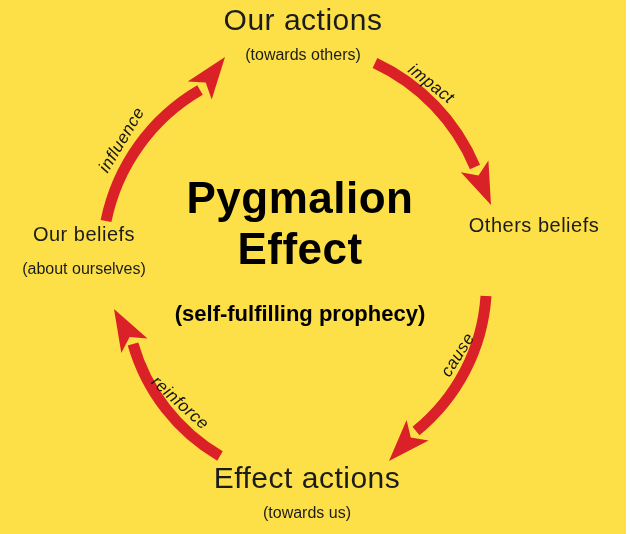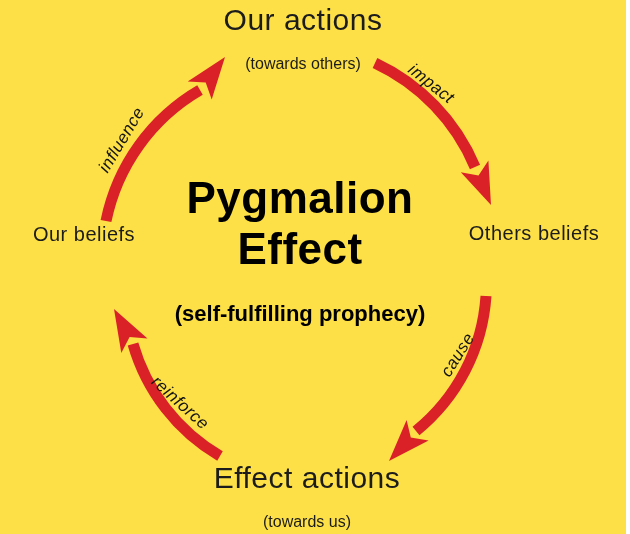--- a/index.html
+++ b/index.html
@@ -36,21 +36,21 @@
   }
   .node-title {
     font-size: 20px;
     line-height: 30px;
     color: #1c1c1c;
     letter-spacing: 0.5px;
   }
   .node-sub {
     font-size: 16px;
     line-height: 20px;
-    margin-top: 19px;
+    margin-top: 10px;
     color: #1c1c1c;
   }
   #center-block {
     position: absolute;
     left: 300px;
     top: 172px;
     transform: translateX(-50%);
     text-align: center;
     white-space: nowrap;
   }
@@ -74,21 +74,21 @@
     color: #141414;
     white-space: nowrap;
     letter-spacing: 0.5px;
   }
   #label-influence { left: 122px; top: 140px; transform: translate(-50%,-50%) rotate(-59deg); }
   #label-impact    { left: 431px; top: 84px;  transform: translate(-50%,-50%) rotate(38deg); }
   #label-cause     { left: 458px; top: 355px; transform: translate(-50%,-50%) rotate(-58deg); }
   #label-reinforce { left: 180px; top: 403px; transform: translate(-50%,-50%) rotate(42deg); }
   #node-top    { left: 303px; top: 5px; }
   #node-top .node-title { font-size: 30px; }
-  #node-right  { left: 534px; top: 218px; }
+  #node-right  { left: 534px; top: 210px; }
   #node-bottom { left: 307px; top: 463px; }
   #node-bottom .node-title { font-size: 30px; }
   #node-left   { left: 84px;  top: 219px; }
 </style>
 </head>
 <body>
 
 <div id="stage">
 
   <svg id="arrow-layer" viewBox="0 0 630 534" xmlns="http://www.w3.org/2000/svg">
@@ -115,20 +115,21 @@
     <div class="node-title">Others beliefs</div>
   </div>
 
   <div class="node" id="node-bottom">
     <div class="node-title">Effect actions</div>
     <div class="node-sub">(towards us)</div>
   </div>
 
   <div class="node" id="node-left">
     <div class="node-title">Our beliefs</div>
+    <div class="node-sub">(about ourselves)</div>
   </div>
 
   <div id="center-block">
     <div class="center-title">Pygmalion</div>
     <div class="center-title">Effect</div>
     <div class="center-sub">(self-fulfilling prophecy)</div>
   </div>
 
   <div class="arrow-label" id="label-influence">influence</div>
   <div class="arrow-label" id="label-impact">impact</div>

